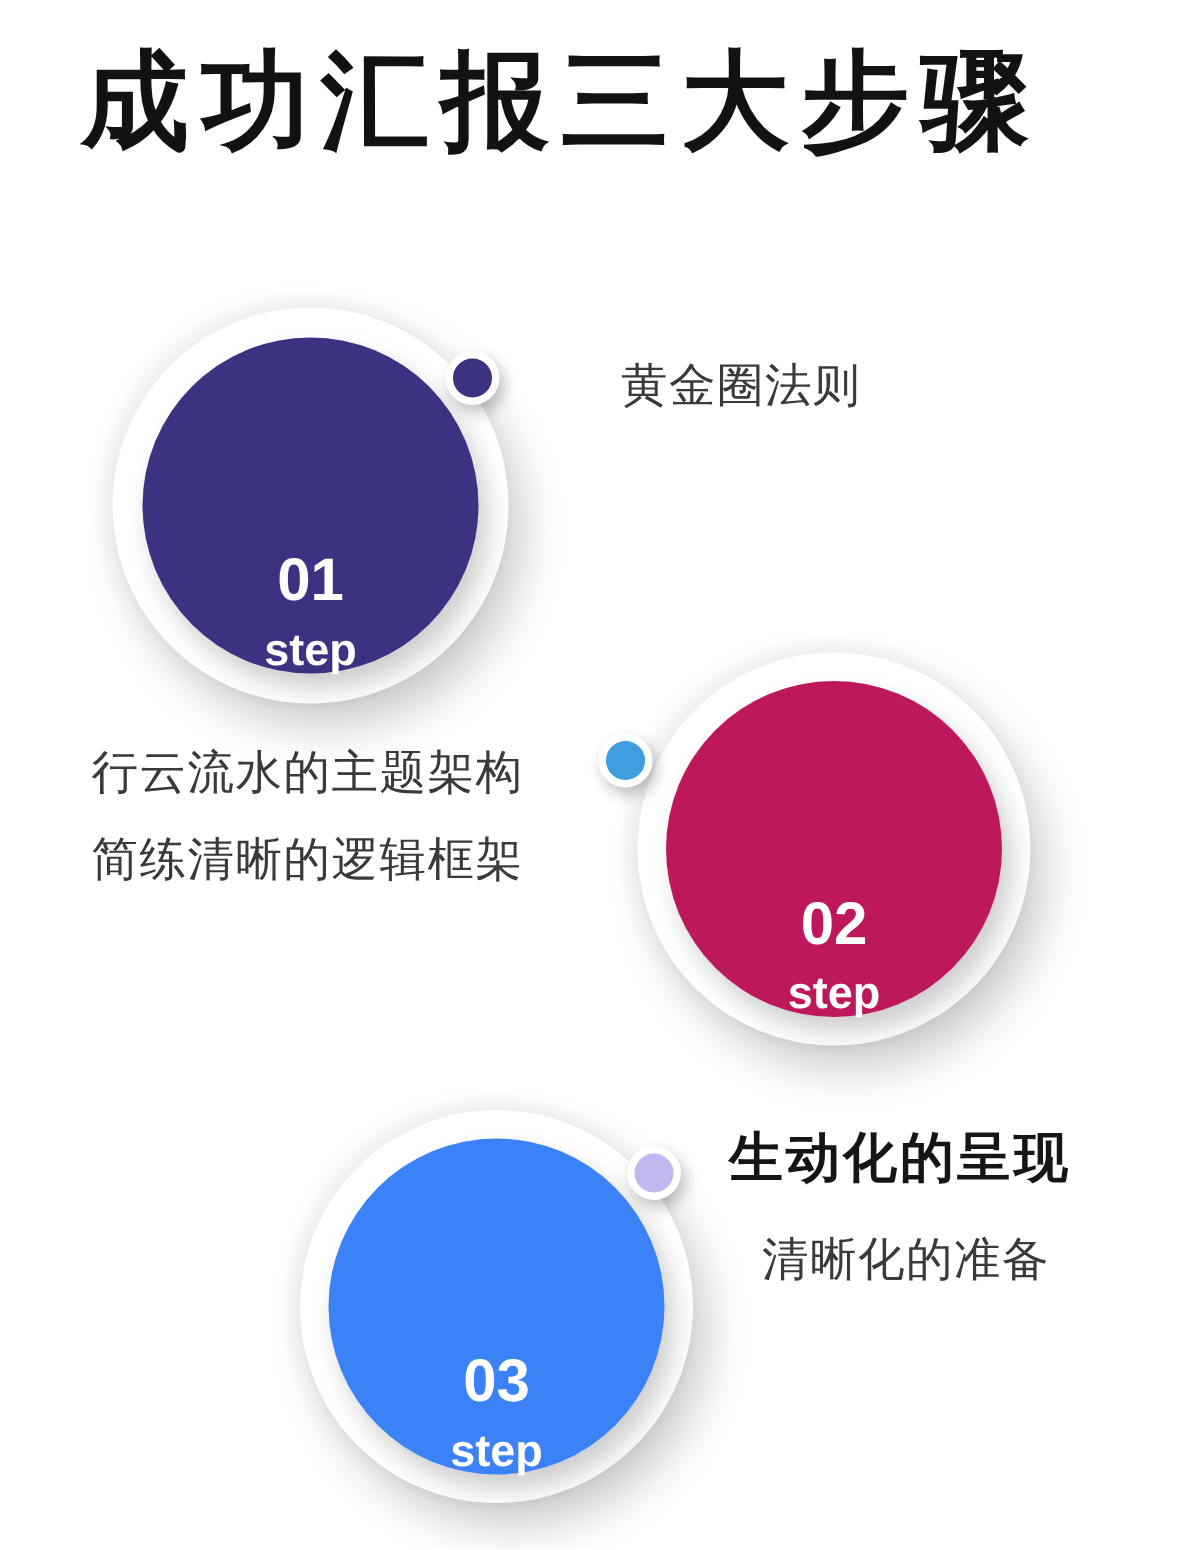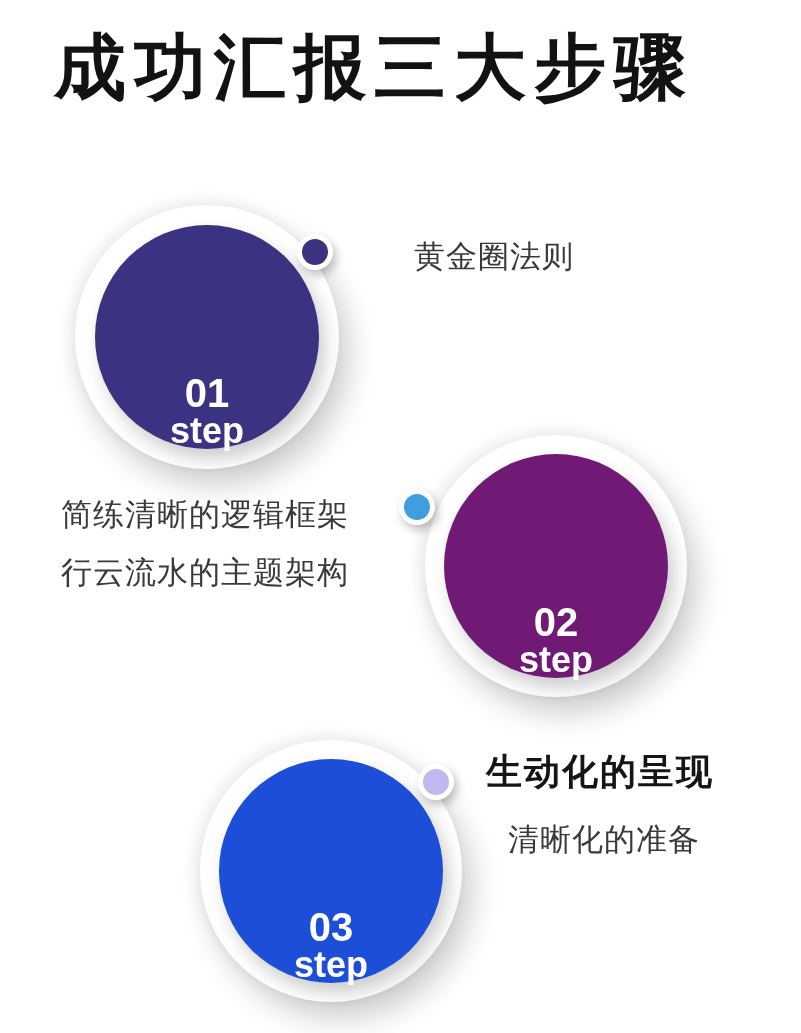--- a/index.html
+++ b/index.html
@@ -16,21 +16,21 @@
     position:absolute;border-radius:50%;background:#ffffff;
     display:flex;align-items:center;justify-content:center;
     box-shadow:-6px -6px 14px rgba(0,0,0,0.05), 10px 16px 30px rgba(0,0,0,0.20);
   }
   .circle{
     width:224px;height:224px;border-radius:50%;
     display:flex;flex-direction:column;align-items:center;justify-content:flex-end;
     color:#ffffff;box-shadow:6px 10px 18px rgba(0,0,0,0.20);
   }
   .num{font-size:40px;font-weight:bold;line-height:1;}
-  .steplabel{font-size:36px;font-weight:bold;line-height:1;margin-top:0;}
+  .steplabel{font-size:30px;font-weight:bold;line-height:1;margin-top:12px;}
   .ring1{left:75px;top:205px;width:264px;height:264px;}
   .ring2{left:425px;top:435px;width:262px;height:262px;}
   .ring3{left:200px;top:740px;width:262px;height:262px;}
   .dot{
     position:absolute;width:26px;height:26px;border-radius:50%;
     border:5px solid #ffffff;box-shadow:3px 5px 10px rgba(0,0,0,0.25);
   }
   .dot1{left:297px;top:234px;}
   .dot2{left:399px;top:489px;}
   .dot3{left:418px;top:764px;}
@@ -66,35 +66,35 @@
       </div>
     </div>
     <span class="dot dot1" style="background-color: rgb(59, 50, 130);"></span>
     <div class="text text1">
       <p>黄金圈法则</p>
     </div>
   </section>
 
   <section>
     <div class="ring ring2">
-      <div class="circle" style="background-color: #701a75;">
+      <div class="circle" style="background-color: #be185d;">
         <div class="num">02</div>
         <div class="steplabel">step</div>
       </div>
     </div>
     <span class="dot dot2" style="background-color: rgb(63, 158, 224);"></span>
     <div class="text text2">
+      <p>行云流水的主题架构</p>
       <p>简练清晰的逻辑框架</p>
-      <p>行云流水的主题架构</p>
     </div>
   </section>
 
   <section>
     <div class="ring ring3">
-      <div class="circle" style="background-color: #1d4ed8;">
+      <div class="circle" style="background-color: #3b82f6;">
         <div class="num">03</div>
         <div class="steplabel">step</div>
       </div>
     </div>
     <span class="dot dot3" style="background-color: rgb(191, 185, 240);"></span>
     <div class="text text3">
       <h2>生动化的呈现</h2>
       <p>清晰化的准备</p>
     </div>
   </section>

